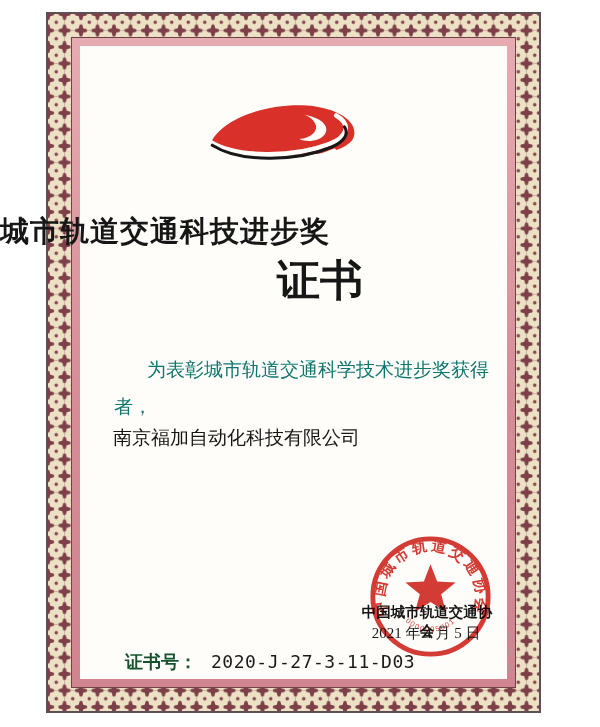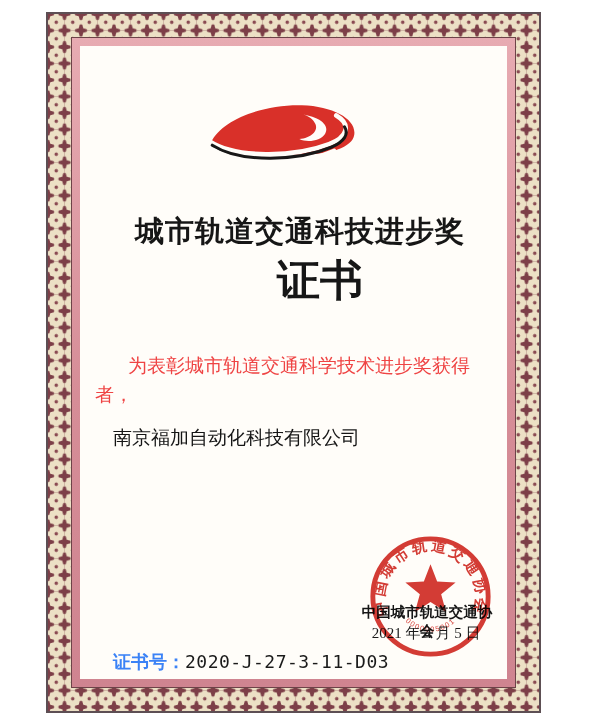--- a/index.html
+++ b/index.html
@@ -29,33 +29,33 @@
   .band {
     position:absolute; inset:23px; border:1px solid #6d4348;
     background:linear-gradient(180deg,#e7abb2 0%, #d68d97 55%, #cf8490 100%);
   }
   .paper { position:absolute; inset:8px; background:#fffdf9; }
 
   
   .logo { position:absolute; left:202px; top:95px; width:164px; height:82px; }
 
   .award-title {
-    position:absolute; left:0; top:212px; width:600px; text-align:center;
+    position:absolute; left:0; top:212px; width:600px; 
     font-size:29px; font-weight:bold; letter-spacing:1px; color:#161616;
   }
   .cert-title {
     position:absolute; left:0; top:252px; width:600px; text-align:center;
     font-size:43px; font-weight:bold; color:#161616;padding-left:40px;
   }
   .cert-title span { letter-spacing:36px; margin-right:-36px; }
 
   .body-text {
-    position:absolute; left:95px; top:351px; width:392px;
+    position:absolute; left:114px; top:351px; width:392px;
     font-family:"Liberation Serif", serif;
-    font-size:19px; line-height:29px; color:#ef4444;
+    font-size:19px; line-height:37px; color:#0f766e;
   }
   .body-text .l1 { text-indent:33px; }
 
   .fields { position:absolute; left:113px; top:423px; width:400px; }
   .field-row { display:flex; line-height:29px; }
   .field-label {
     width:84px; flex:0 0 84px; font-size:17px; font-weight:bold; color:#141414;
     padding-top:1px;
   }
   .field-value {
@@ -66,22 +66,22 @@
     position:absolute; left:356px; top:603px; width:142px; text-align:center;
     font-size:14.5px; font-weight:bold; color:#151515; z-index:1;
   }
   .issue-date {
     position:absolute; left:366px; top:624px; width:120px; text-align:center;
     font-family:"Liberation Serif", serif;
     font-size:15px; color:#1a1a1a; z-index:1;
   }
 
   .cert-no-row { position:absolute; left:113px; top:650px; display:flex; align-items:baseline; z-index:1; }
-  .cert-no-label { font-size:18px; font-weight:bold; color:#3b82f6; }
-  .cert-no { font-family:"DejaVu Sans Mono", monospace; font-size:18px; color:#1a1a1a; letter-spacing:0.5px; }
+  .cert-no-label { font-size:18px; font-weight:bold; color:#14532d;margin-left:12px; }
+  .cert-no { font-family:"DejaVu Sans Mono", monospace; font-size:18px; color:#1a1a1a; margin-left:14px; letter-spacing:0.5px; }
 
   .seal {
     position:absolute; left:366px; top:532px; width:129px; height:129px;
     z-index:2; mix-blend-mode:multiply; opacity:0.92;
   }
   .seal text { font-family:"Liberation Sans", sans-serif; }
 </style>
 </head>
 <body>
 

